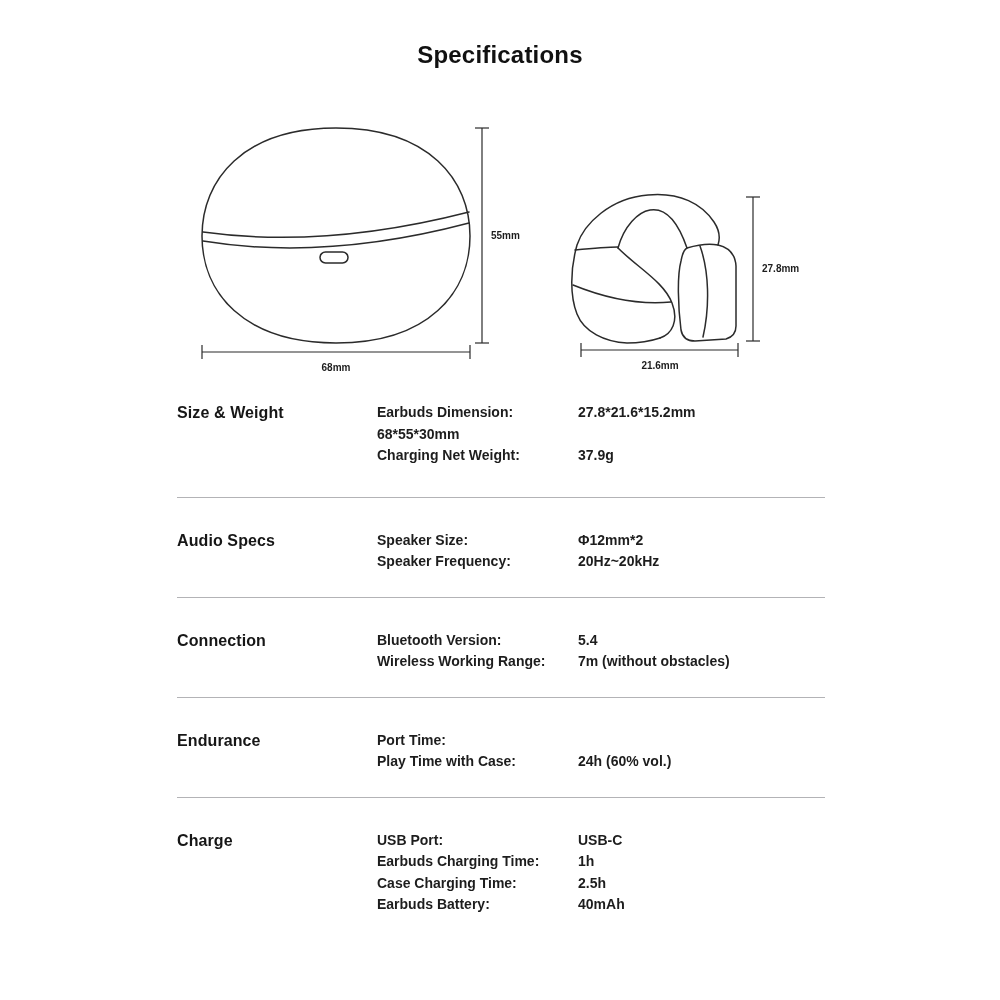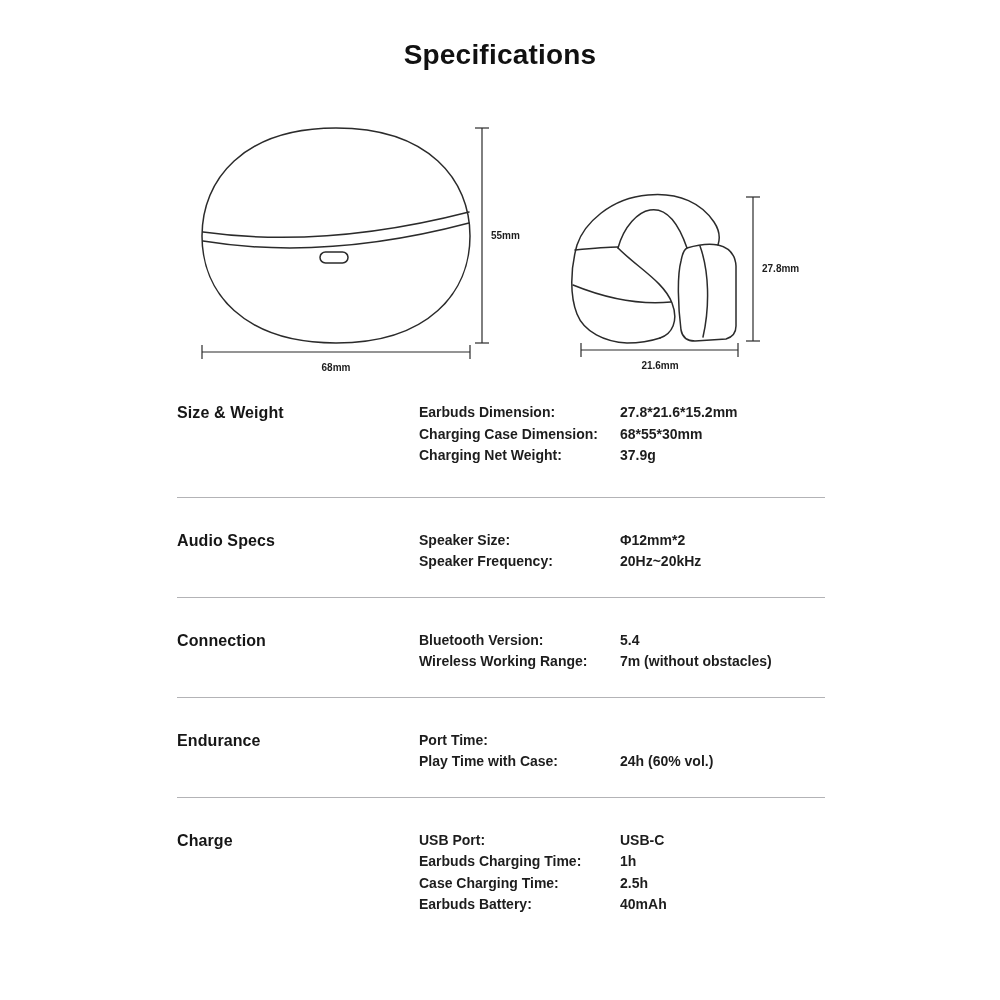--- a/index.html
+++ b/index.html
@@ -8,21 +8,21 @@
     width: 1000px; height: 1000px;
     font-family: "Liberation Sans", "DejaVu Sans", sans-serif;
     color: #1a1a1a;
     overflow: hidden;
   }
   .canvas { position: relative; width: 1000px; height: 1000px; background: #fff; }
 
   
   .header { height: 88px; display: flex; align-items: flex-end; justify-content: center; }
   .page-title {
-    font-size: 28px; font-weight: 800; letter-spacing: 0.2px;
+    font-size: 24px; font-weight: 800; letter-spacing: 0.2px;
     color: #111; line-height: 34px; padding-bottom: 16px;
   }
 
   
   .diagrams { position: relative; height: 300px; }
   .svg-case   { position: absolute; left: 185px; top: 30px; }
   .svg-earbud { position: absolute; left: 560px; top: 98px; }
   .drawing { stroke: #2b2b2b; fill: none; stroke-width: 1.5; stroke-linecap: round; stroke-linejoin: round; }
   .dim     { stroke: #2b2b2b; fill: none; stroke-width: 1.2; stroke-linecap: butt; }
   .dim-label { font-family: "Liberation Sans", sans-serif; font-size: 10px; font-weight: 600; fill: #1d1d1d; }
@@ -32,21 +32,21 @@
   .section { display: flex; align-items: flex-start; padding: 32px 0 24px; }
   .section + .section { border-top: 1px solid #b3b3b6; }
   .section-sw { padding-top: 14px; padding-bottom: 30px; }
   .section-charge { padding-bottom: 18px; }
   .section-title {
     width: 200px; flex: 0 0 200px;
     font-size: 16px; font-weight: 800; color: #161616; line-height: 22px;
     letter-spacing: 0.1px;
   }
   .rows { flex: 1; }
-  .row { display: flex; line-height: 21.5px; font-size: 14px; font-weight: 600; color: #1d1d1d; margin-left: 42px; }
+  .row { display: flex; line-height: 21.5px; font-size: 14px; font-weight: 600; color: #1d1d1d; }
   .row .label { width: 201px; flex: 0 0 201px; }
   .row .value { flex: 1; }
 </style>
 </head>
 <body>
 
 <div class="canvas">
 
   <div class="header">
     <div class="page-title">Specifications</div>
@@ -110,21 +110,20 @@
   <div class="spec-table">
 
     <div class="section section-sw">
       <div class="section-title">Size &amp; Weight</div>
       <div class="rows">
         <div class="row">
           <div class="label">Earbuds Dimension:</div>
           <div class="value">27.8*21.6*15.2mm</div>
         </div>
         <div class="row">
-          <div class="label">Charging Case Dimension:</div>
           <div class="value">68*55*30mm</div>
         </div>
         <div class="row">
           <div class="label">Charging Net Weight:</div>
           <div class="value">37.9g</div>
         </div>
       </div>
     </div>
 
     <div class="section">

